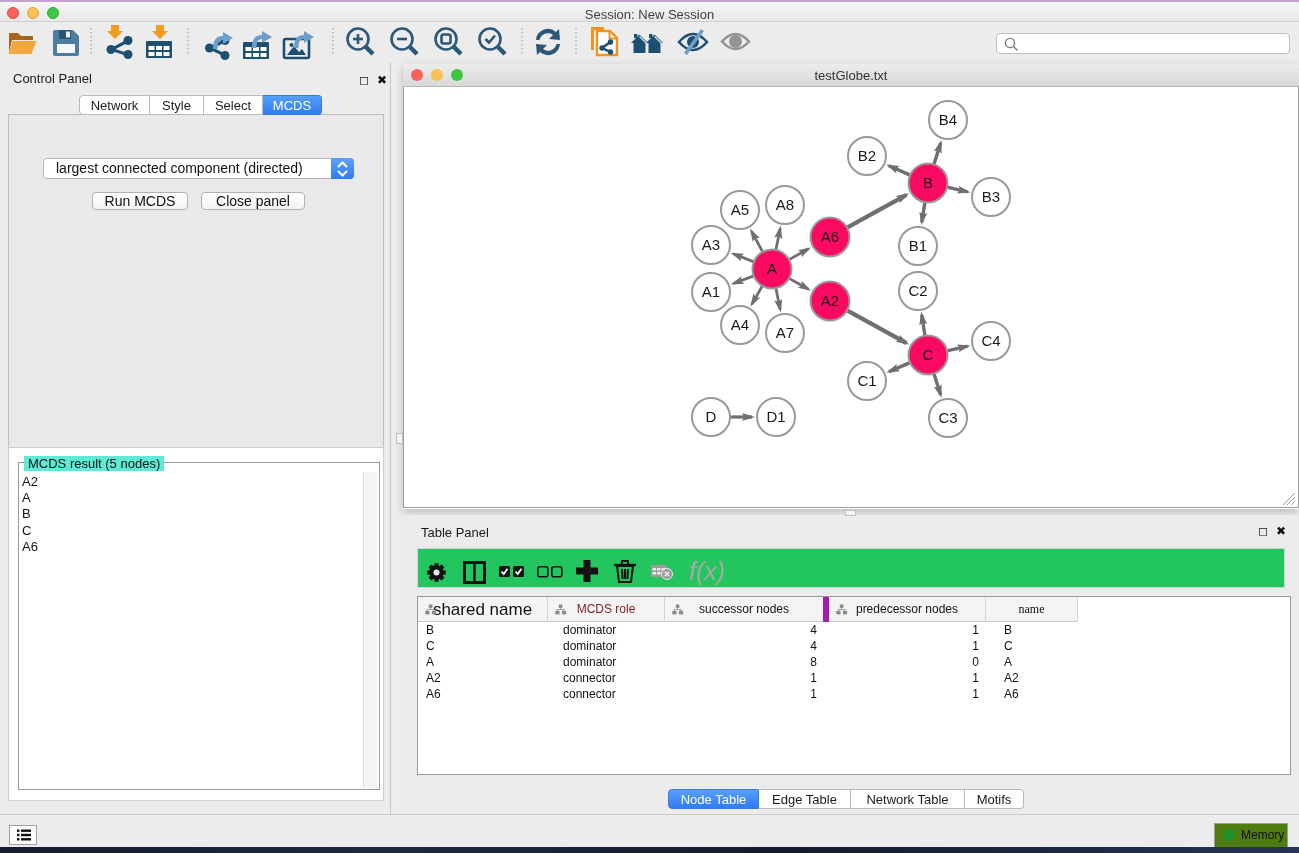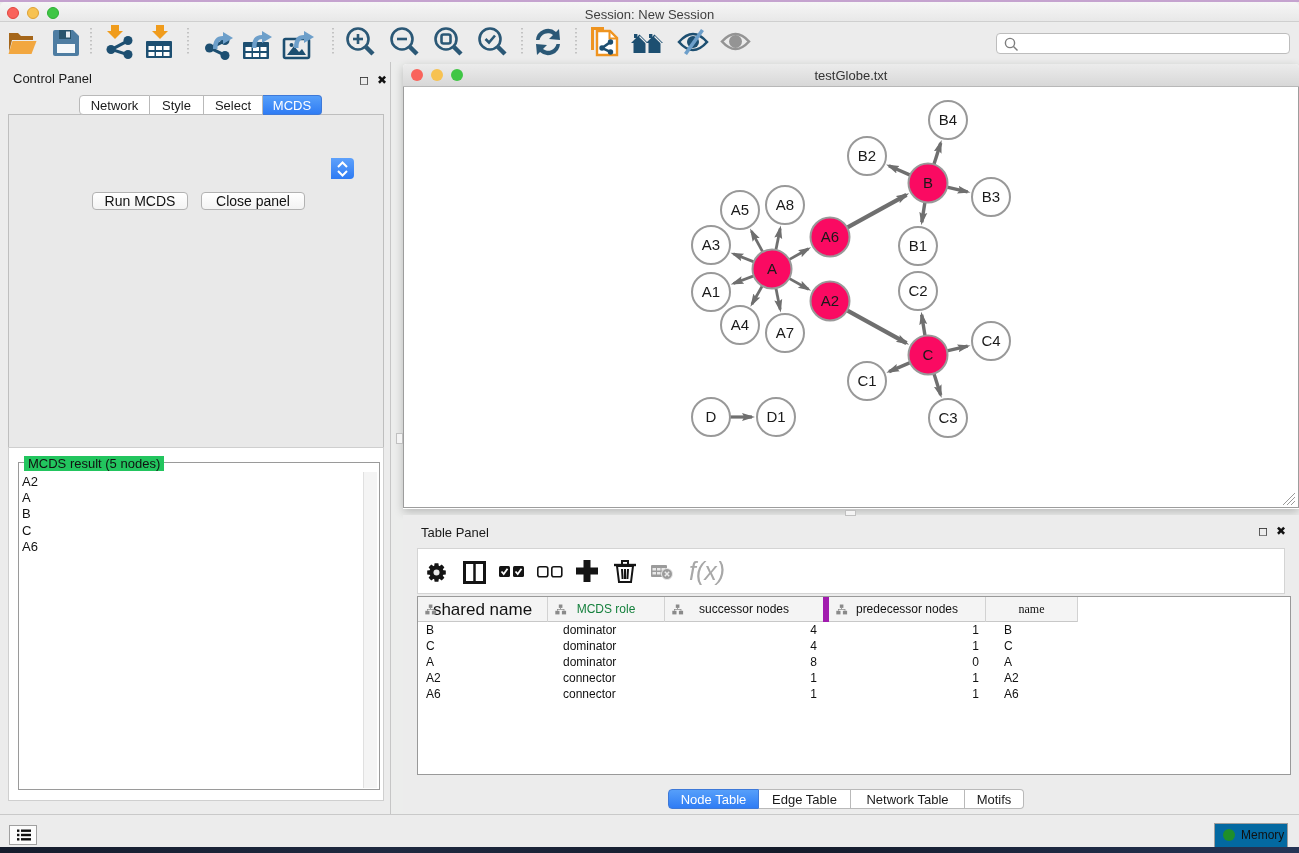--- a/index.html
+++ b/index.html
@@ -30,41 +30,41 @@
 .tab.sel { background:linear-gradient(#569ffa,#2f7cf4); color:#fff; border-color:#3e79d8; }
 #cpTabs { left:79px; top:33px; }
 #optLabel { left:0; top:74px; width:391px; text-align:center; font-size:14px; color:#111; }
 #dropdown { left:43px; top:96px; width:311px; height:21px; background:#fff; border:1px solid #b5b5b5; border-radius:4px; font-size:14px; color:#111; line-height:19px; padding-left:12px; }
 #ddBtn { left:331px; top:96px; width:23px; height:21px; background:linear-gradient(#5ea1fb,#2e7bf3); border-radius:0 4px 4px 0; }
 .btn { position:absolute; height:18px; background:linear-gradient(#ffffff,#f3f3f3); border:1px solid #b2b2b2; border-radius:4px; font-size:14px; color:#111; text-align:center; line-height:16px; }
 #runBtn { left:92px; top:130px; width:96px; }
 #closeBtn { left:201px; top:130px; width:104px; }
 #cpWhite { left:8px; top:385px; width:376px; height:354px; background:#fff; border:1px solid #cfcfcf; }
 #mcdsBox { left:18px; top:400px; width:362px; height:328px; border:1px solid #9a9a9a; }
-#mcdsTitle { left:24px; top:394px; background:#22c55e; padding:0 4px; font-size:13px; color:#111; }
+#mcdsTitle { left:24px; top:394px; background:#5eead4; padding:0 4px; font-size:13px; color:#111; }
 #mcdsList { left:20px; top:409px; width:358px; height:317px; background:#fff; font-size:13px; color:#111; line-height:16.2px; padding:3px 0 0 2px; }
 #mcdsScroll { left:363px; top:410px; width:14px; height:316px; background:#f4f4f4; border-left:1px solid #e0e0e0; }
 
 #netwin { left:403px; top:64px; width:896px; height:445px; background:#fff; box-shadow:0 3px 10px rgba(0,0,0,0.22); border-radius:4px 4px 0 0; }
 #netTitle { left:0; top:0; width:896px; height:23px; background:linear-gradient(#ececec,#d8d8d8); border-bottom:1px solid #b8b8b8; border-radius:4px 4px 0 0; }
 #netTitle .t1 { left:8px; background:#f9635c; }
 #netTitle .t2 { left:28px; background:#f7c251; }
 #netTitle .t3 { left:48px; background:#3fc645; }
 #netTitleText { left:0; top:4px; width:896px; text-align:center; font-size:13px; color:#333; }
 #canvas { left:0; top:23px; width:896px; height:421px; background:#fff; border:1px solid #9d9d9d; border-top:none; }
 
 #tpanel { left:403px; top:515px; width:896px; height:298px; background:#ececec; }
 #tpTitle { left:18px; top:10px; font-size:13px; color:#1a1a1a; }
-#tpToolbar { left:14px; top:33px; width:868px; height:46px; background:#ffffff; border:1px solid #d4d4d4; }
+#tpToolbar { left:14px; top:33px; width:868px; height:40px; background:#22c55e; border:1px solid #d4d4d4; }
 #tbl { left:14px; top:81px; width:874px; height:179px; background:#fff; border:1px solid #999; font-size:12px; }
 #tbltabs { left:265px; top:274px; }
 
 #statusbar { left:0; top:814px; width:1299px; height:33px; background:#ececec; border-top:1px solid #c9c9c9; }
 #listBtn { left:9px; top:10px; width:28px; height:20px; background:#fcfcfc; border:1px solid #a0a0a0; }
-#memBtn { left:1214px; top:8px; width:74px; height:29px; background:#0369a1; border:1px solid #9e9e9e; font-size:12px; color:#111; }
+#memBtn { left:1214px; top:8px; width:74px; height:29px; background:#4d7c0f; border:1px solid #9e9e9e; font-size:12px; color:#111; }
 #deskBot { left:0; top:847px; width:1299px; height:6px; background:linear-gradient(90deg,#151c2c,#1e2940 30%,#141b2a 60%,#253455); }
 svg text { font-family:"Liberation Sans",sans-serif; }
 </style>
 </head>
 <body>
 <div class="abs" id="deskTop"></div>
 <div class="abs" id="titlebar">
   <div class="tl t1"></div>
     <div class="tl t2"></div>
     <div class="tl t3"></div>
@@ -200,20 +200,21 @@
   <div class="abs" id="cpTitle">Control Panel</div>
   <div class="wbtn" style="left:359px;">◻</div>
   <div class="wbtn" style="left:377px;">✖</div>
   <div class="abs" id="cpBox"></div>
   <div class="tabrow abs" id="cpTabs">
     <div class="tab first" style="width:71px;">Network</div>
       <div class="tab" style="width:54px;">Style</div>
       <div class="tab" style="width:59px;">Select</div>
       <div class="tab sel last" style="width:59px;">MCDS</div>
   </div>
+  <div class="abs" id="dropdown">largest connected component (directed)</div>
   <div class="abs" id="ddBtn"><svg width="23" height="21">
         <path d="M7 9 L11.5 4.5 L16 9" stroke="#fff" stroke-width="2" fill="none"></path>
         <path d="M7 13 L11.5 17.5 L16 13" stroke="#fff" stroke-width="2" fill="none"></path>
       </svg></div>
   <div class="btn" id="runBtn">Run MCDS</div>
   <div class="btn" id="closeBtn">Close panel</div>
   <div class="abs" id="cpWhite"></div>
   <div class="abs" id="mcdsBox"></div>
   <div class="abs" id="mcdsTitle">MCDS result (5 nodes)</div>
   <div class="abs" id="mcdsList">A2<br>A<br>B<br>C<br>A6</div>
@@ -359,21 +360,21 @@
       <div style="position:absolute;left:0;top:0;width:660px;height:25px;background:#f4f4f4;border-bottom:1px solid #c8c8c8;"></div>
       <div style="position:absolute;left:0px;top:0;width:130px;height:25px;border-right:1px solid #d2d2d2;text-align:center;font-size:17px;color:#111;line-height:25px;white-space:nowrap;">shared name</div>
       <div style="position:absolute;left:7px;top:7px;"><svg width="12" height="11" viewBox="0 0 12 11">
           <g fill="#8a8a8a">
             <rect x="3.8" y="0.5" width="3.6" height="3.4"></rect>
             <rect x="0.3" y="6.8" width="4.2" height="3.6"></rect>
             <rect x="6.9" y="6.8" width="4.2" height="3.6"></rect>
             <path d="M5.2,3.9 L6,3.9 L6,5 L9.4,5 L9.4,6.8 L8.6,6.8 L8.6,5.8 L2.8,5.8 L2.8,6.8 L2,6.8 L2,5 L5.2,5 z"></path>
           </g>
         </svg></div>
-      <div style="position:absolute;left:130px;top:0;width:117px;height:25px;border-right:1px solid #d2d2d2;text-align:center;font-size:12px;color:#15803d;line-height:25px;white-space:nowrap;">MCDS role</div>
+      <div style="position:absolute;left:130px;top:0;width:117px;height:25px;border-right:1px solid #d2d2d2;text-align:center;font-size:12px;color:#7f1d1d;line-height:25px;white-space:nowrap;">MCDS role</div>
       <div style="position:absolute;left:137px;top:7px;"><svg width="12" height="11" viewBox="0 0 12 11">
           <g fill="#8a8a8a">
             <rect x="3.8" y="0.5" width="3.6" height="3.4"></rect>
             <rect x="0.3" y="6.8" width="4.2" height="3.6"></rect>
             <rect x="6.9" y="6.8" width="4.2" height="3.6"></rect>
             <path d="M5.2,3.9 L6,3.9 L6,5 L9.4,5 L9.4,6.8 L8.6,6.8 L8.6,5.8 L2.8,5.8 L2.8,6.8 L2,6.8 L2,5 L5.2,5 z"></path>
           </g>
         </svg></div>
       <div style="position:absolute;left:247px;top:0;width:164px;height:25px;border-right:6px solid #a21caf;text-align:center;font-size:12px;color:#111;line-height:25px;white-space:nowrap;">successor nodes</div>
       <div style="position:absolute;left:254px;top:7px;"><svg width="12" height="11" viewBox="0 0 12 11">

